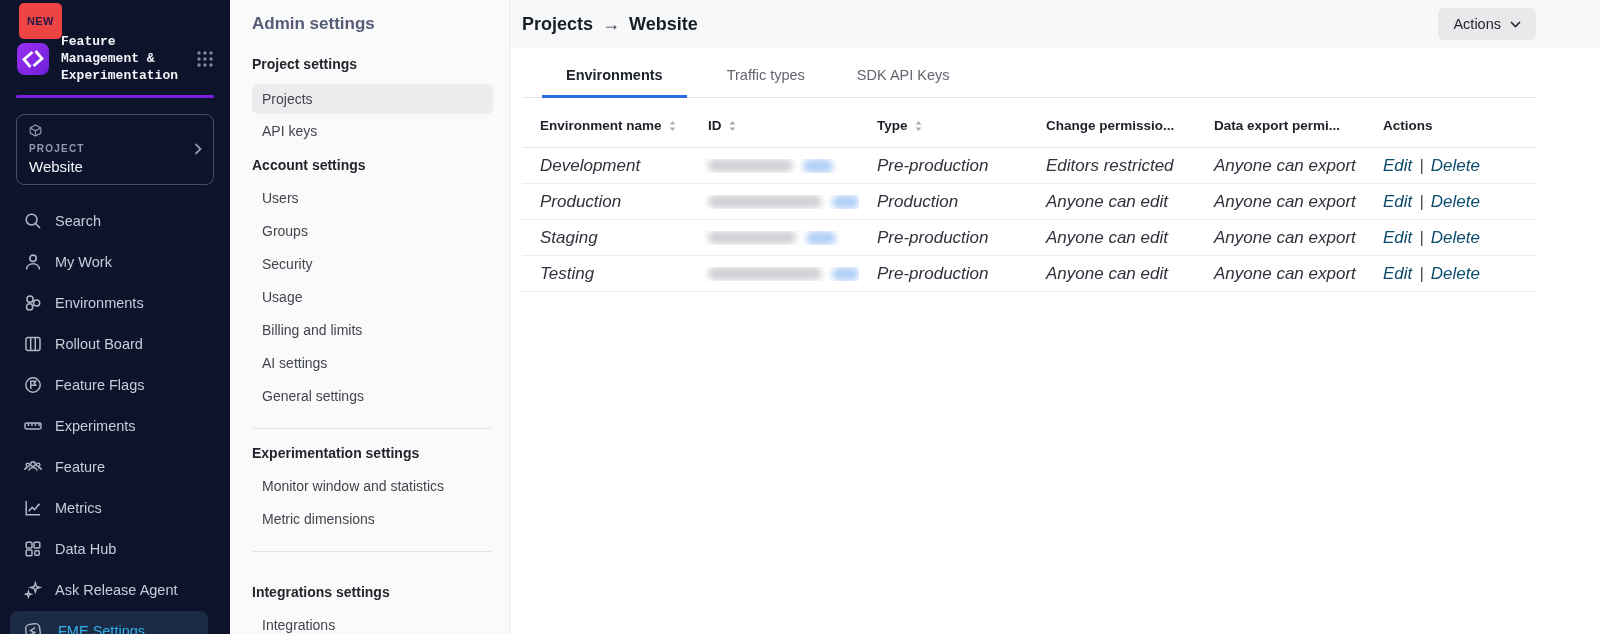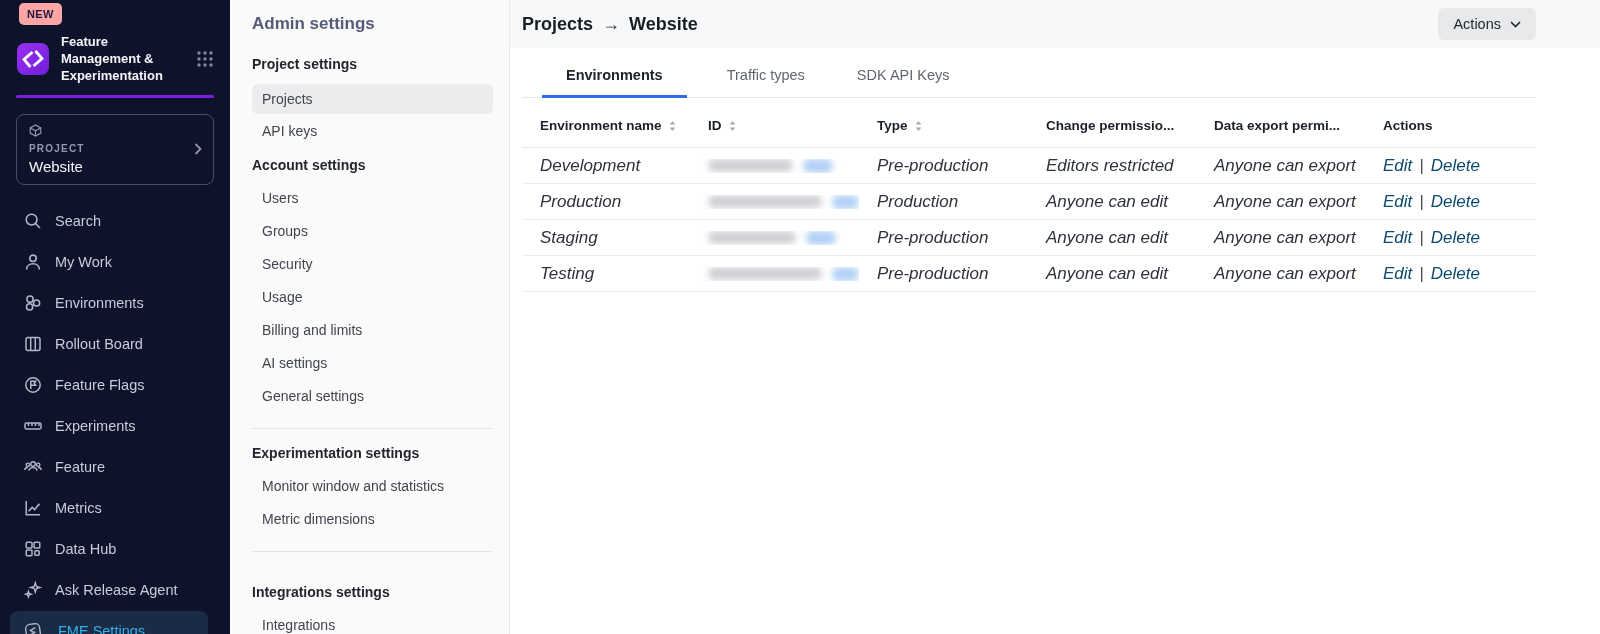--- a/index.html
+++ b/index.html
@@ -9,25 +9,25 @@
     display:flex; background:#ffffff;
     font-family:"Liberation Sans", sans-serif;
     -webkit-font-smoothing:antialiased;
   }
 
   
   .sidebar-dark { width:230px; flex-shrink:0; background:#0e132c; position:relative; }
   .brand { position:relative; padding:20px 12px 0 16px; }
   .new-badge {
     position:absolute; top:3px; left:19px;
-    background:#fca5a5; color:#241744;
+    background:#ef4444; color:#241744;
     font-size:11px; font-weight:bold; letter-spacing:.3px;
-    padding:5px 8px; border-radius:5px;
-  }
-  .brand-row { display:flex; align-items:center; gap:11px; margin-top:14px; }
+    padding:12px 8px; border-radius:5px;
+  }
+  .brand-row { display:flex; align-items:center; gap:11px; margin-top:14px;font-family:Liberation Mono, monospace; }
   .brand-title { flex:1; color:#f4f5f8; font-size:13px; font-weight:bold; line-height:1.3; }
   .apps-grid { flex-shrink:0; margin-right:4px; cursor:pointer; }
   .accent-rule { height:3px; margin:10px 16px 0 16px; border-radius:2px; }
   .project-box {
     margin:16px 16px 0 16px; position:relative;
     border:1px solid #474d63; border-radius:8px;
     padding:9px 26px 9px 12px; cursor:pointer;
   }
   .project-label-row { display:flex; align-items:flex-start; gap:6px;flex-direction:column; }
   .project-label { color:#939aaf; font-size:10px; font-weight:bold; letter-spacing:1.2px; }

